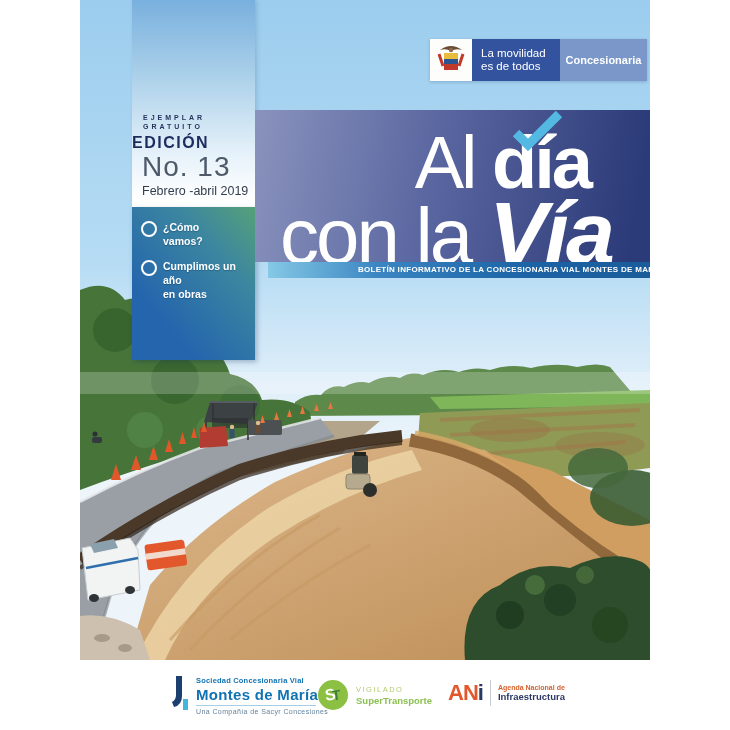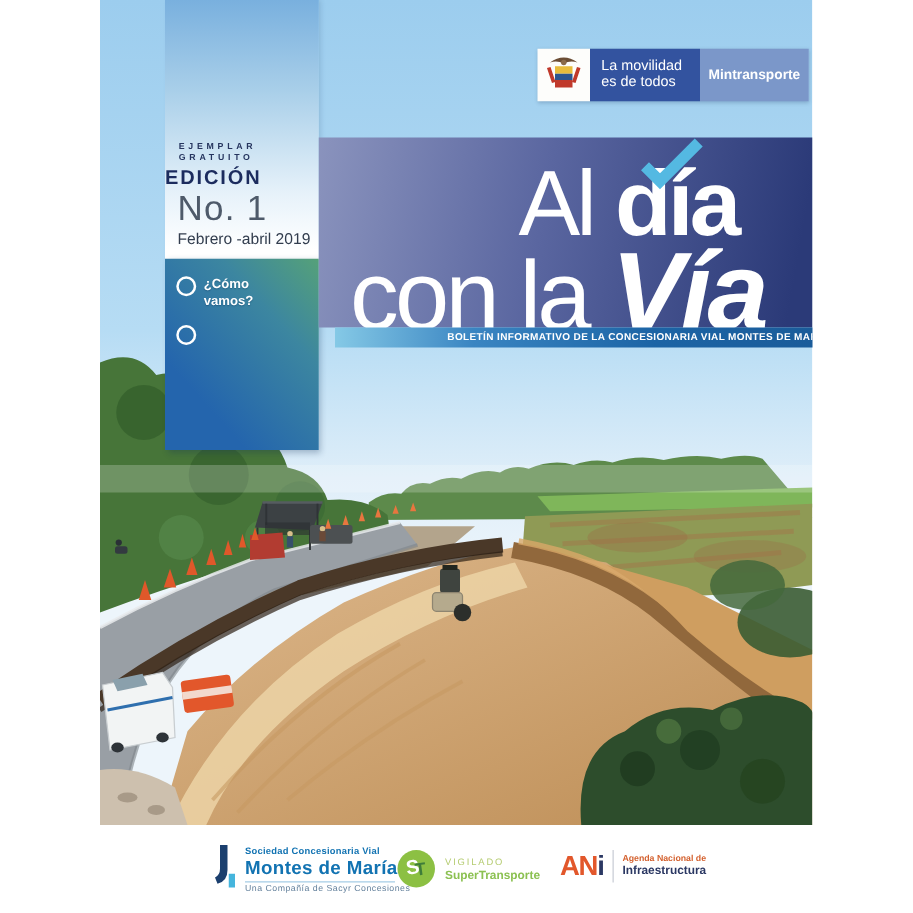--- a/index.html
+++ b/index.html
@@ -197,32 +197,34 @@
         <ellipse cx="50" cy="590" rx="5" ry="4" fill="#2e3338"></ellipse>
       </g>
 
       <rect x="0" y="372" width="570" height="22" fill="#ffffff" opacity=".22"></rect>
     </svg>
 
     <div class="sidebar">
       <div class="kicker">EJEMPLAR
 GRATUITO</div>
       <div class="edition">EDICIÓN</div>
-      <div class="edno">No. 1</div>
+      <div class="edno">No. 13</div>
       <div class="eddate">Febrero -abril 2019</div>
     </div>
 
     <div class="toc">
       <ul>
         <li>
           <span class="dot"></span>
           <span class="lbl">¿Cómo vamos?</span>
         </li>
         <li>
           <span class="dot"></span>
+          <span class="lbl">Cumplimos un año
+en obras</span>
         </li>
       </ul>
     </div>
 
     <div class="band">
       <div class="t1">
         <span class="tlight">Al</span>
         <span class="tbold">día</span>
       </div>
       <svg class="check" width="54" height="42" viewBox="0 0 54 42">
@@ -243,21 +245,21 @@
           <path d="M3 10 L7 22 M27 10 L23 22" stroke="#c0392b" stroke-width="3"></path>
           <rect x="8" y="9" width="14" height="6" fill="#e8bc3c"></rect>
           <rect x="8" y="15" width="14" height="5" fill="#2c5590"></rect>
           <rect x="8" y="20" width="14" height="6" fill="#c0392b"></rect>
           <path d="M8 26 Q15 31 22 26 L22 20 L8 20 Z" fill="#c0392b" opacity=".0"></path>
         </svg>
       </div>
       <div class="mid">
         <span><span>La movilidad</span><br><span>es de todos</span></span>
       </div>
-      <div class="right">Mintransporte</div>
+      <div class="right">Concesionaria</div>
     </div>
   </div>
 
   <div class="footer">
     <div class="lg1">
       <svg class="mark" width="18" height="36" viewBox="0 0 18 36">
         <path d="M4 0 h6 v20 q0 9 -8 11 l-2 -5 q4 -2 4 -7 Z" fill="#1b3f6e"></path>
         <rect x="11" y="23" width="5" height="11" fill="#45b5dd"></rect>
       </svg>
       <div>

